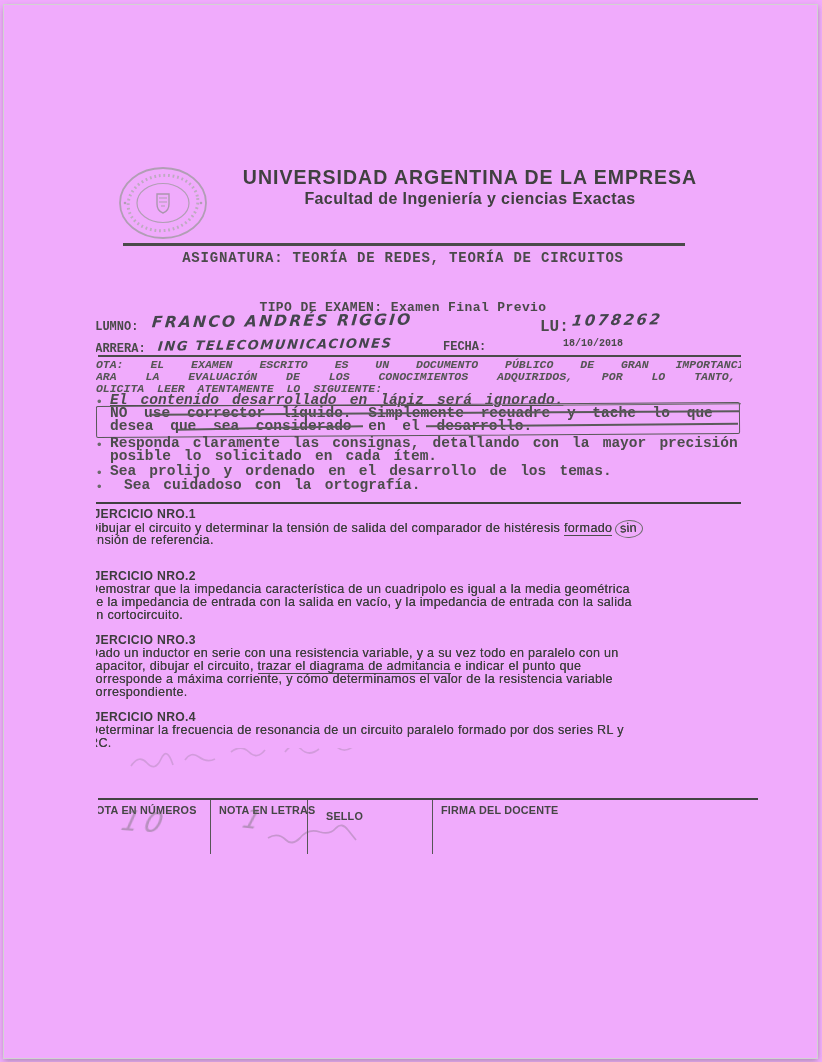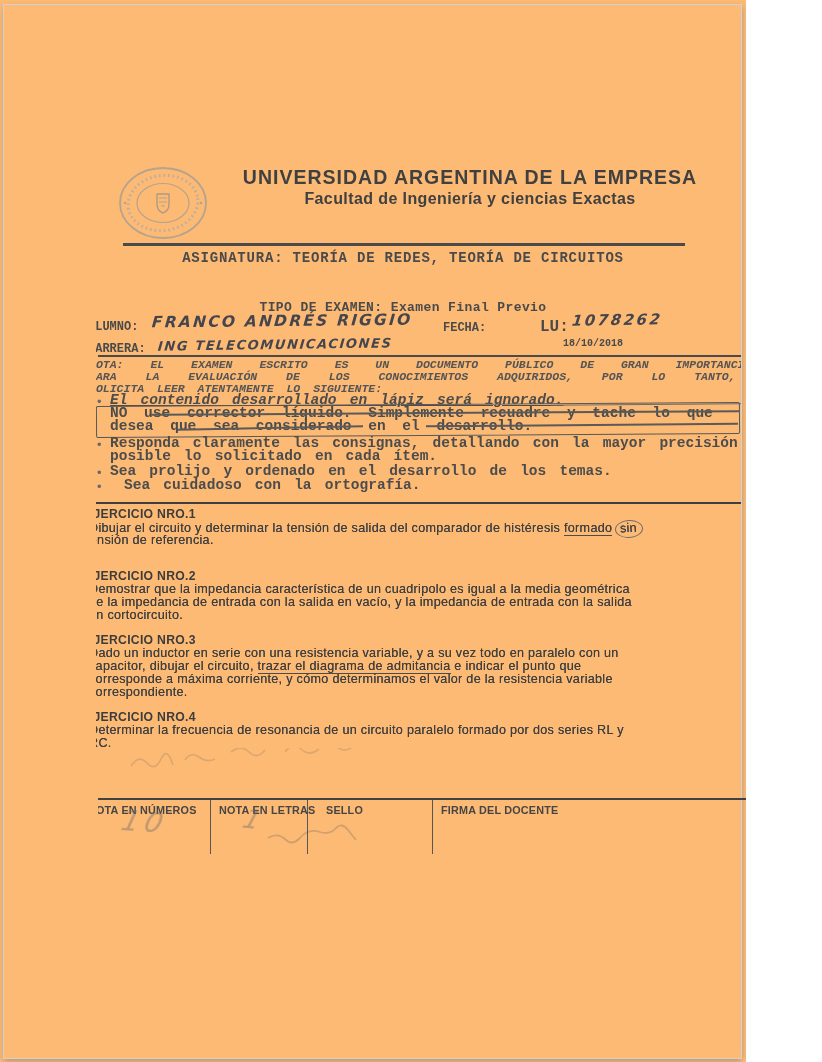--- a/index.html
+++ b/index.html
@@ -1,16 +1,16 @@
 <!DOCTYPE html>
 <html><head>
 <meta charset="utf-8">
 <style>
   html,body{margin:0;padding:0;background:#ffffff;}
-  .canvas{position:relative;width:746px;height:1062px;background:#fdba74;overflow:hidden;
+  .canvas{position:relative;width:822px;height:1062px;background:#f0abfc;overflow:hidden;
           font-family:"Liberation Sans",sans-serif;}
   .frame{position:absolute;left:3px;top:4px;right:4px;bottom:3px;border:1px solid #d2d2d2;
          box-shadow:0 3px 6px -1px rgba(110,110,110,.5), 2px 0 4px -2px rgba(150,150,150,.35);}
   .content{position:absolute;left:96px;top:0;width:645px;height:798px;overflow:hidden;}
   .abs{position:absolute;white-space:pre;}
   .mono{font-family:"Liberation Mono","DejaVu Sans Mono",monospace;color:#4a4a4a;}
   .sans{font-family:"Liberation Sans",sans-serif;color:#3e3e3e;}
   .rule{position:absolute;background:#4a4a4a;}
   .hand{font-family:"DejaVu Sans",sans-serif;font-style:italic;font-weight:600;color:#45454e;}
   .hdrline{position:absolute;left:0;width:100%;text-align:center;font-weight:bold;color:#404040;}
@@ -58,21 +58,21 @@
     <div class="abs mono" style="left:0;top:250px;width:614px;text-align:center;font-size:14px;font-weight:bold;letter-spacing:.8px;">ASIGNATURA: TEORÍA DE REDES, TEORÍA DE CIRCUITOS</div>
     <div class="abs mono" style="left:0;top:300px;width:614px;text-align:center;font-size:13px;font-weight:600;letter-spacing:.4px;">TIPO DE EXAMEN: Examen Final Previo</div>
 
     <div class="abs mono" style="left:-8px;top:320px;font-size:12px;font-weight:bold;">ALUMNO:</div>
     <div class="abs hand" style="left:56px;top:312px;font-size:15.5px;letter-spacing:2.2px;transform:rotate(-.6deg) skewX(-5deg);">FRANCO ANDRÉS RIGGIO</div>
     <div class="abs mono" style="left:444px;top:318px;font-size:16px;font-weight:bold;">LU:</div>
     <div class="abs hand" style="left:476px;top:311px;font-size:15px;letter-spacing:2.5px;transform:rotate(-1deg) skewX(-8deg);">1078262</div>
 
     <div class="abs mono" style="left:-8px;top:342px;font-size:12px;font-weight:bold;">CARRERA:</div>
     <div class="abs hand" style="left:62px;top:337px;font-size:13px;letter-spacing:1.6px;transform:rotate(-.8deg) skewX(-6deg);">ING TELECOMUNICACIONES</div>
-    <div class="abs mono" style="left:347px;top:321px;font-size:12px;font-weight:bold;">FECHA:</div>
+    <div class="abs mono" style="left:347px;top:340px;font-size:12px;font-weight:bold;">FECHA:</div>
     <div class="abs mono" style="left:467px;top:338px;font-size:10px;font-weight:700;">18/10/2018</div>
 
     <div class="rule" style="left:2px;top:355px;width:643px;height:2px;"></div>
 
     <div class="abs mono notaline" style="left:-7px;top:359px;word-spacing:20px;">NOTA: EL EXAMEN ESCRITO ES UN DOCUMENTO PÚBLICO DE GRAN IMPORTANCIA</div>
     <div class="abs mono notaline" style="left:-7px;top:371px;word-spacing:22px;">PARA LA EVALUACIÓN DE LOS CONOCIMIENTOS ADQUIRIDOS, POR LO TANTO, SE</div>
     <div class="abs mono notaline" style="left:-7px;top:383px;word-spacing:6px;">SOLICITA LEER ATENTAMENTE LO SIGUIENTE:</div>
 
     <span class="bullet" style="left:1px;top:394px;">•</span>
     <div class="abs mono instr" style="left:14px;top:393px;font-style:italic;text-decoration:underline;word-spacing:4.5px;">El contenido desarrollado en lápiz será ignorado.</div>
@@ -122,21 +122,21 @@
   </div>
 
   <div class="gradetable">
     <div class="rule" style="left:0;top:0;width:660px;height:2.4px;background:#424242;"></div>
     <div class="vline" style="left:112px;top:2px;height:54px;"></div>
     <div class="vline" style="left:209px;top:2px;height:54px;"></div>
     <div class="vline" style="left:334px;top:2px;height:54px;"></div>
 
     <div class="th" style="left:-10px;top:6px;">NOTA EN NÚMEROS</div>
     <div class="th" style="left:121px;top:6px;">NOTA EN LETRAS</div>
-    <div class="th" style="left:218px;top:6px;padding-left:10px;">SELLO</div>
+    <div class="th" style="left:218px;top:12px;padding-left:10px;">SELLO</div>
     <div class="th" style="left:343px;top:6px;">FIRMA DEL DOCENTE</div>
 
     <div class="abs hand pencil" style="left:24px;top:8px;font-size:28px;font-weight:400;letter-spacing:5px;transform:rotate(4deg) skewX(-10deg);">10</div>
     <div class="abs hand pencil" style="left:146px;top:6px;font-size:26px;font-weight:400;transform:rotate(6deg) skewX(-12deg);">1</div>
     <svg class="abs" style="left:166px;top:24px;opacity:.28;" width="100" height="26" viewBox="0 0 100 26">
       <path d="M4,16 q10,-6 18,2 q6,6 14,-2 q8,-10 20,-6 q10,3 16,-4 q6,-6 12,2 l8,10" stroke="#5f5f5f" fill="none" stroke-width="1.8"></path>
     </svg>
   </div>
 </div>
 

